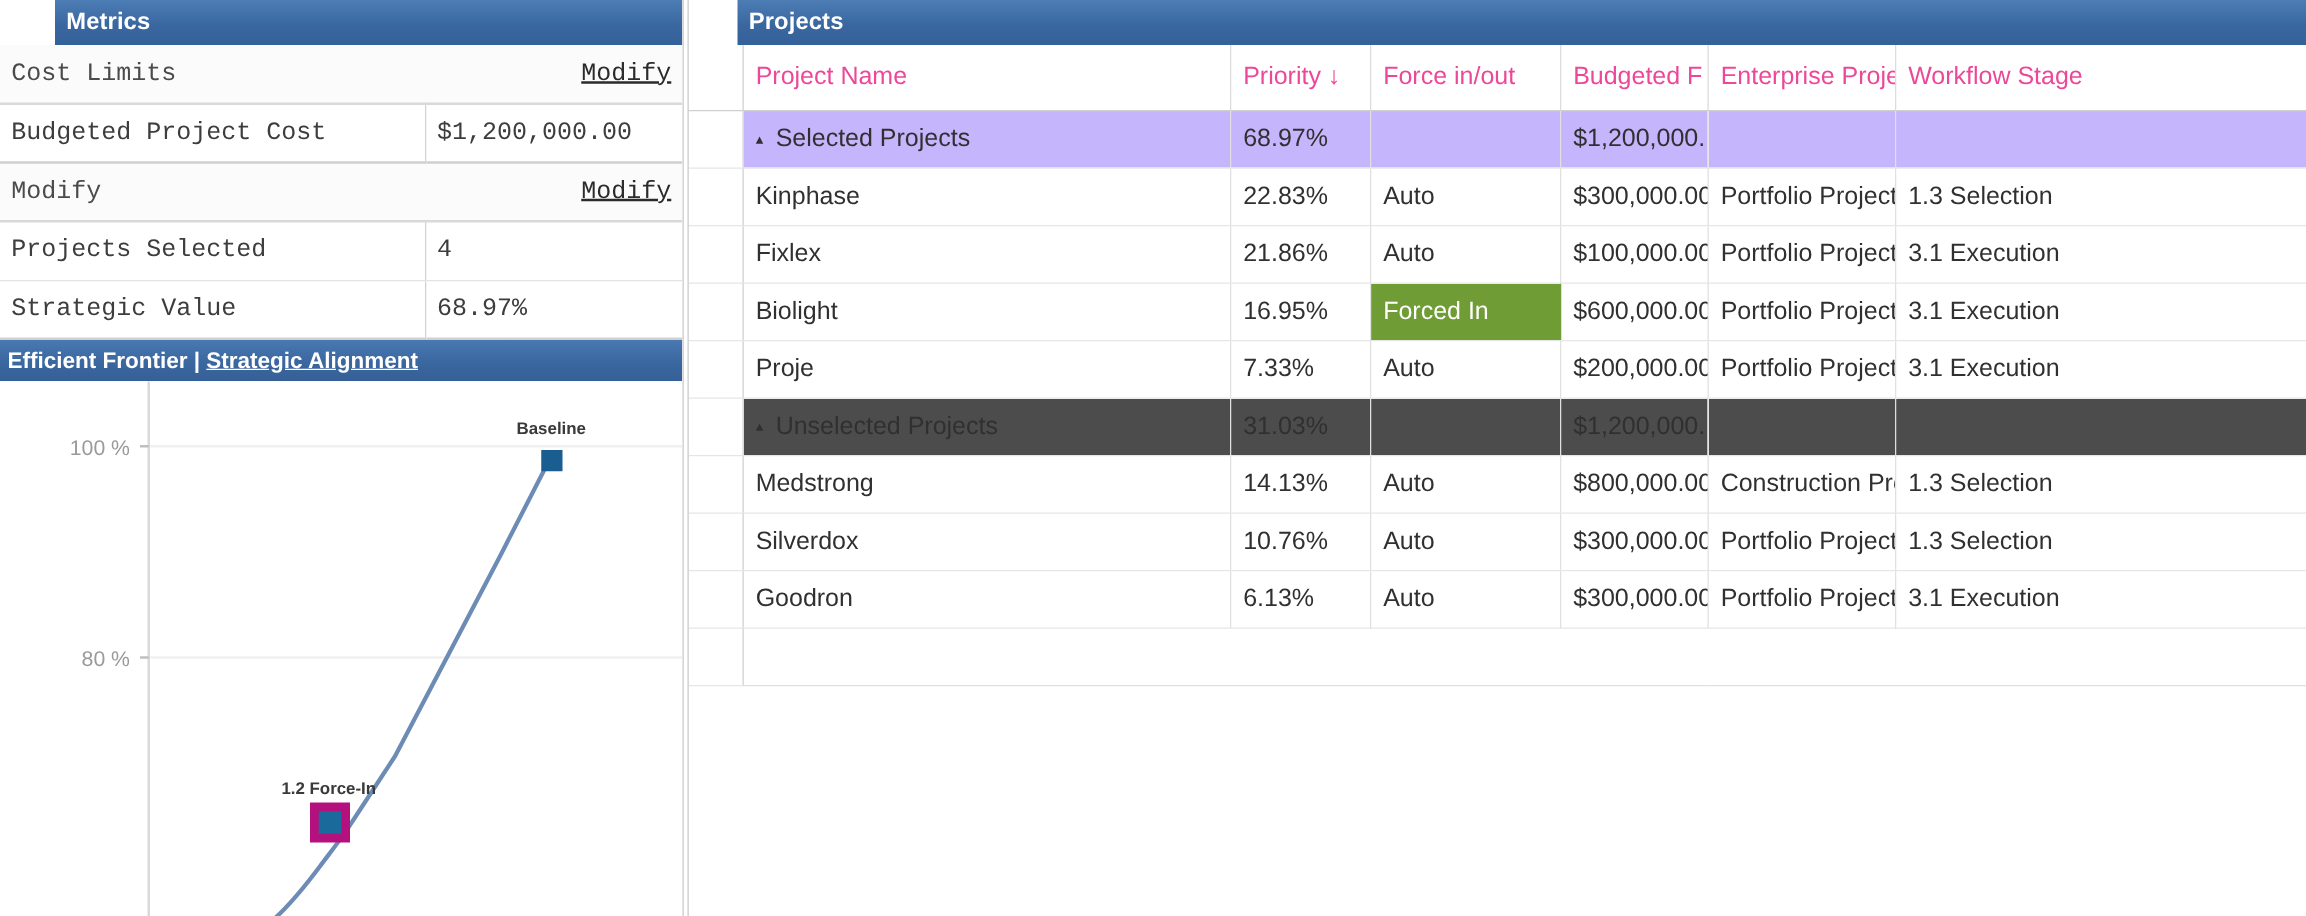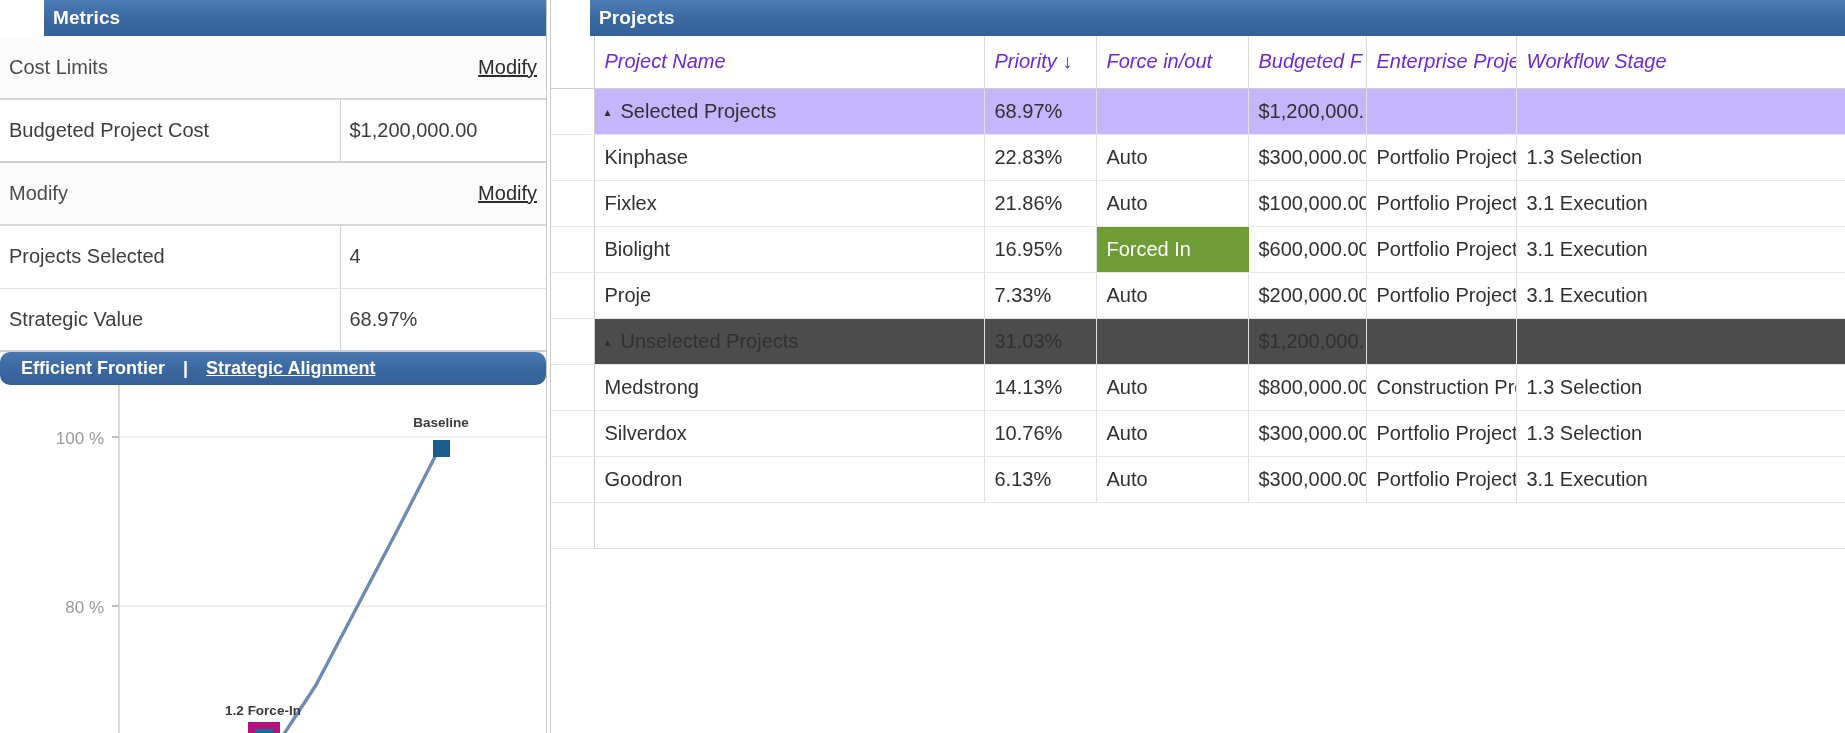--- a/index.html
+++ b/index.html
@@ -52,25 +52,26 @@
 
   .metrics-table {
     width: 100%;
     border-collapse: collapse;
     table-layout: fixed;
   }
   .metrics-table td {
     font-size: 20px;
     color: #3d3d3d;
     padding: 0 9px;
-    height: 63px;
+    height: 47px;
     vertical-align: middle;
     box-sizing: border-box;
     overflow: hidden;
     white-space: nowrap;
+    font-family: Liberation Mono, monospace;
   }
   .mrow-section td {
     border-bottom: 2px solid #d9d9d9;
     background: #fbfbfb;
     color: #4b4b4b;
   }
   .mrow-data td {
     border-bottom: 1px solid #e3e3e3;
   }
   .mrow-data td.mval {
@@ -92,24 +93,23 @@
   
   .frontier-bar {
     height: 33px;
     background: #3b6ba5;
     background: linear-gradient(to bottom, #4a78b0 0%, #3a679f 55%, #355f97 100%);
     color: #ffffff;
     font-weight: bold;
     font-size: 18px;
     display: flex;
     align-items: center;
-    padding-left: 21px;
-    box-sizing: border-box;
-    gap: 13px;
-    border-radius: 10px;
+    padding-left: 6px;
+    box-sizing: border-box;
+    gap: 0px;
   }
   .frontier-bar .fb-static { white-space: pre; }
   .frontier-bar .fb-sep { white-space: pre; }
   .frontier-bar .fb-link {
     text-decoration: underline;
     cursor: pointer;
     white-space: pre;
   }
 
   
@@ -172,26 +172,25 @@
     height: 46px;
     box-sizing: border-box;
     font-size: 20px;
     white-space: nowrap;
     overflow: hidden;
     text-align: left;
     vertical-align: middle;
     font-weight: normal;
   }
   table.proj th {
-    color: #6d28d9;
+    color: #ec4899;
     border-right: 1px solid #dcdcdc;
     border-bottom: 1px solid #cfcfcf;
     background: #ffffff;
     height: 52px;
-    font-style: italic;
   }
   table.proj th.sel-col, table.proj td.sel-col {
     border-right: 1px solid #cfcfcf;
     padding: 0;
   }
   table.proj td {
     color: #303030;
     border-right: 1px solid #e0e0e0;
     border-bottom: 1px solid #e6e6e6;
   }

